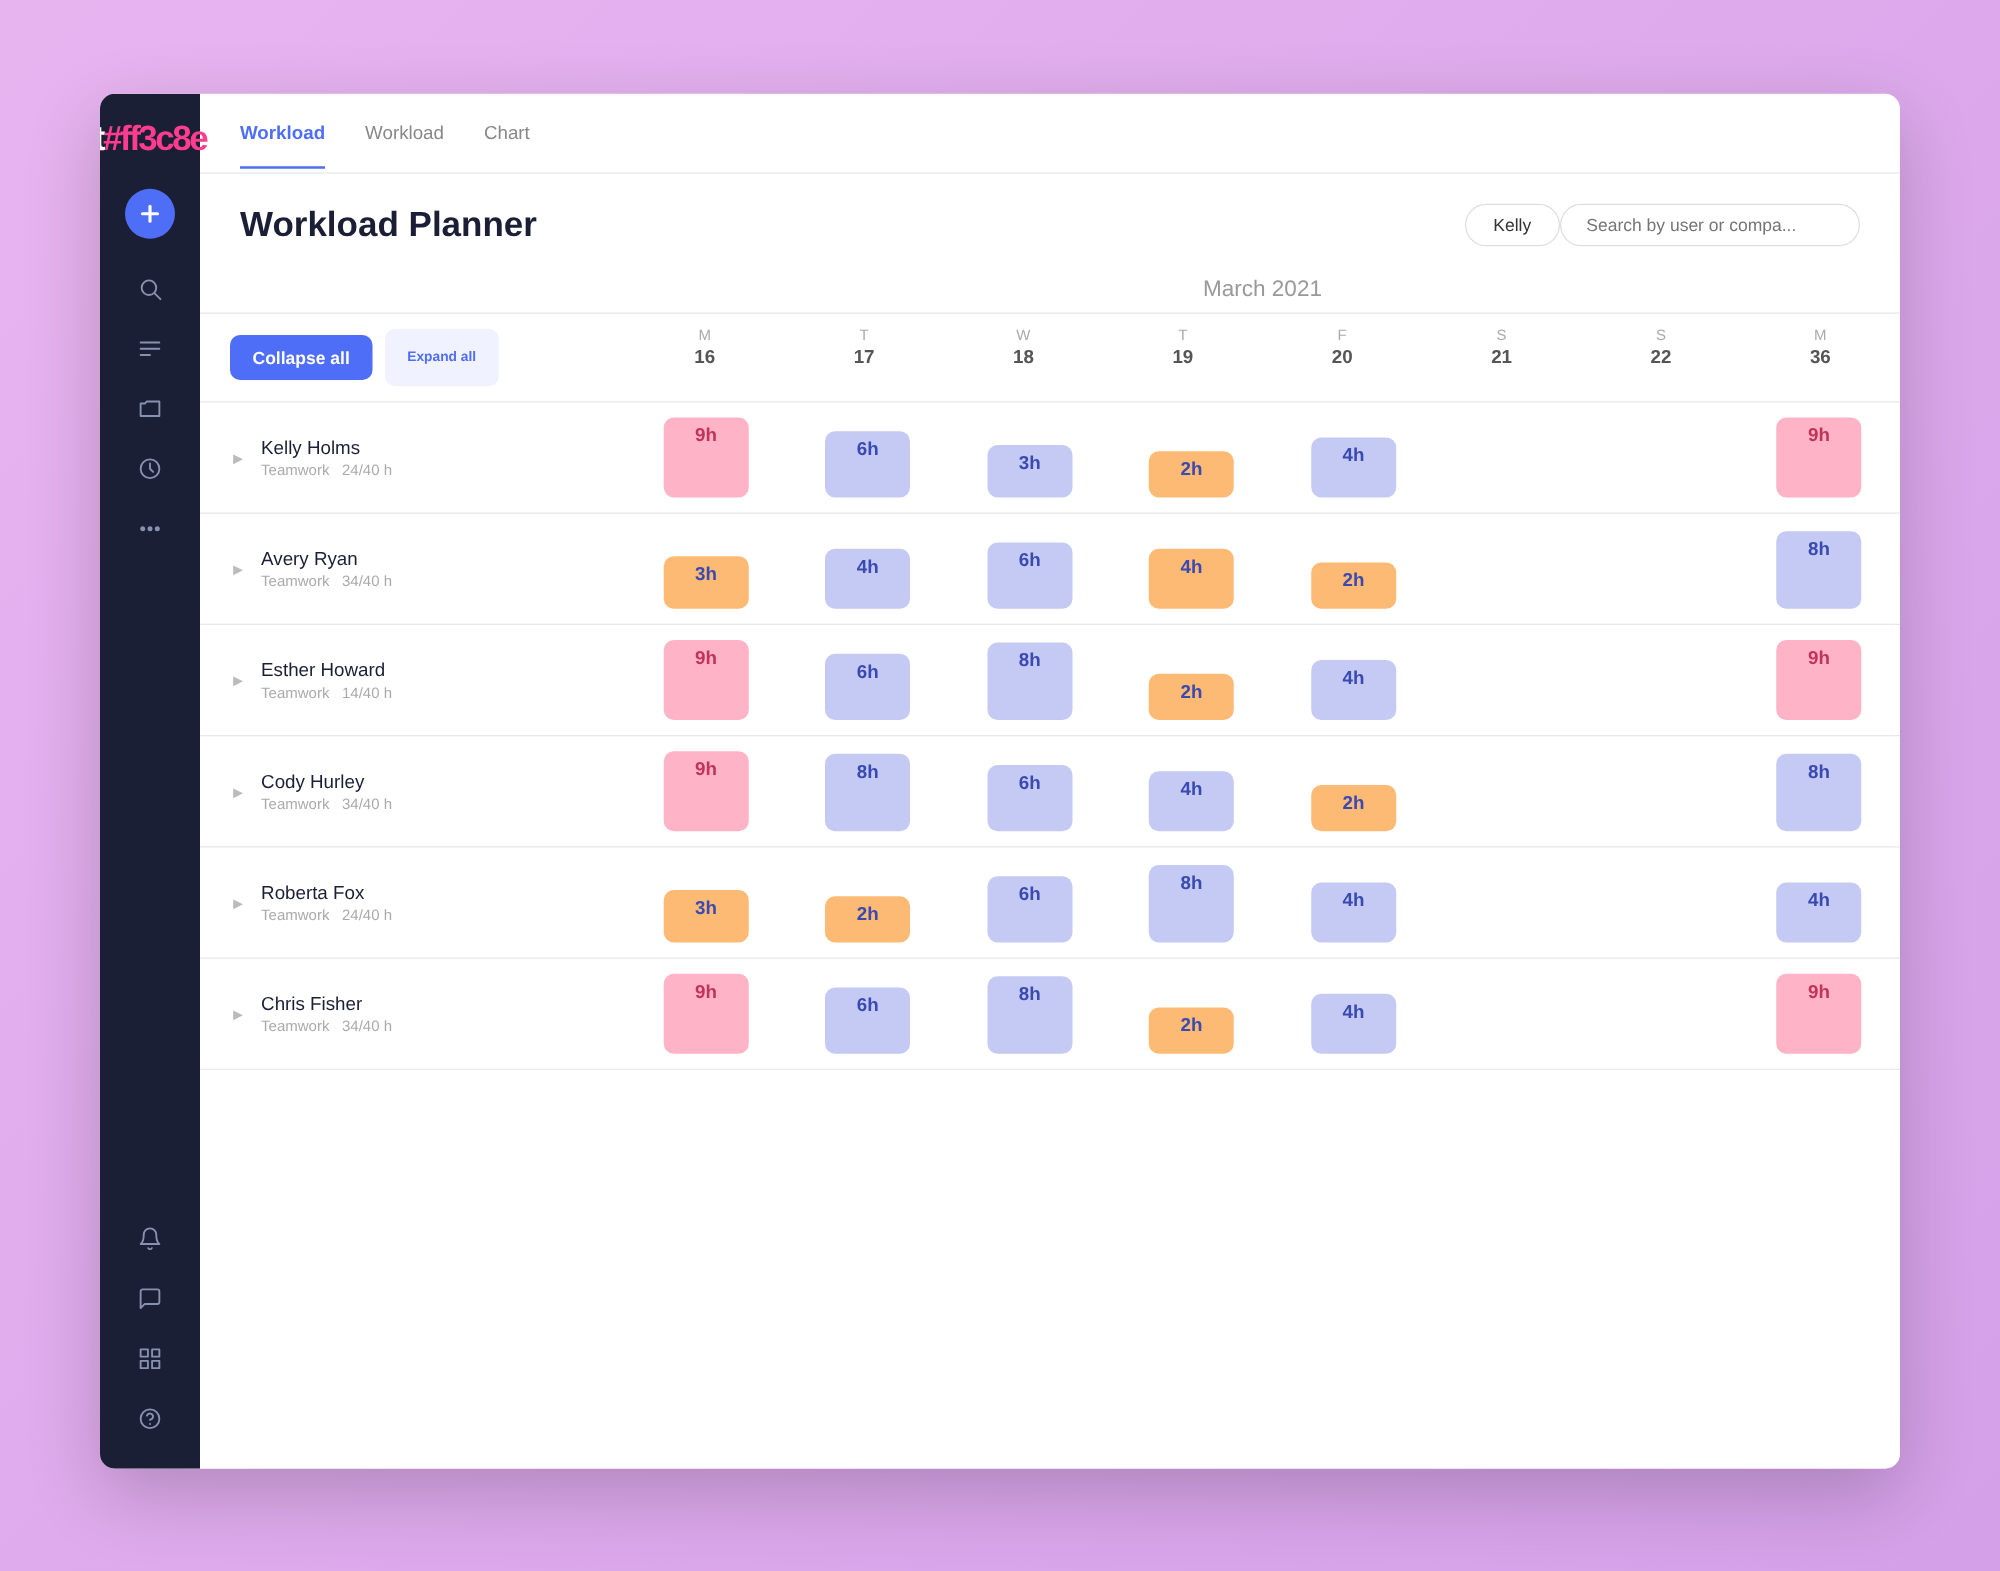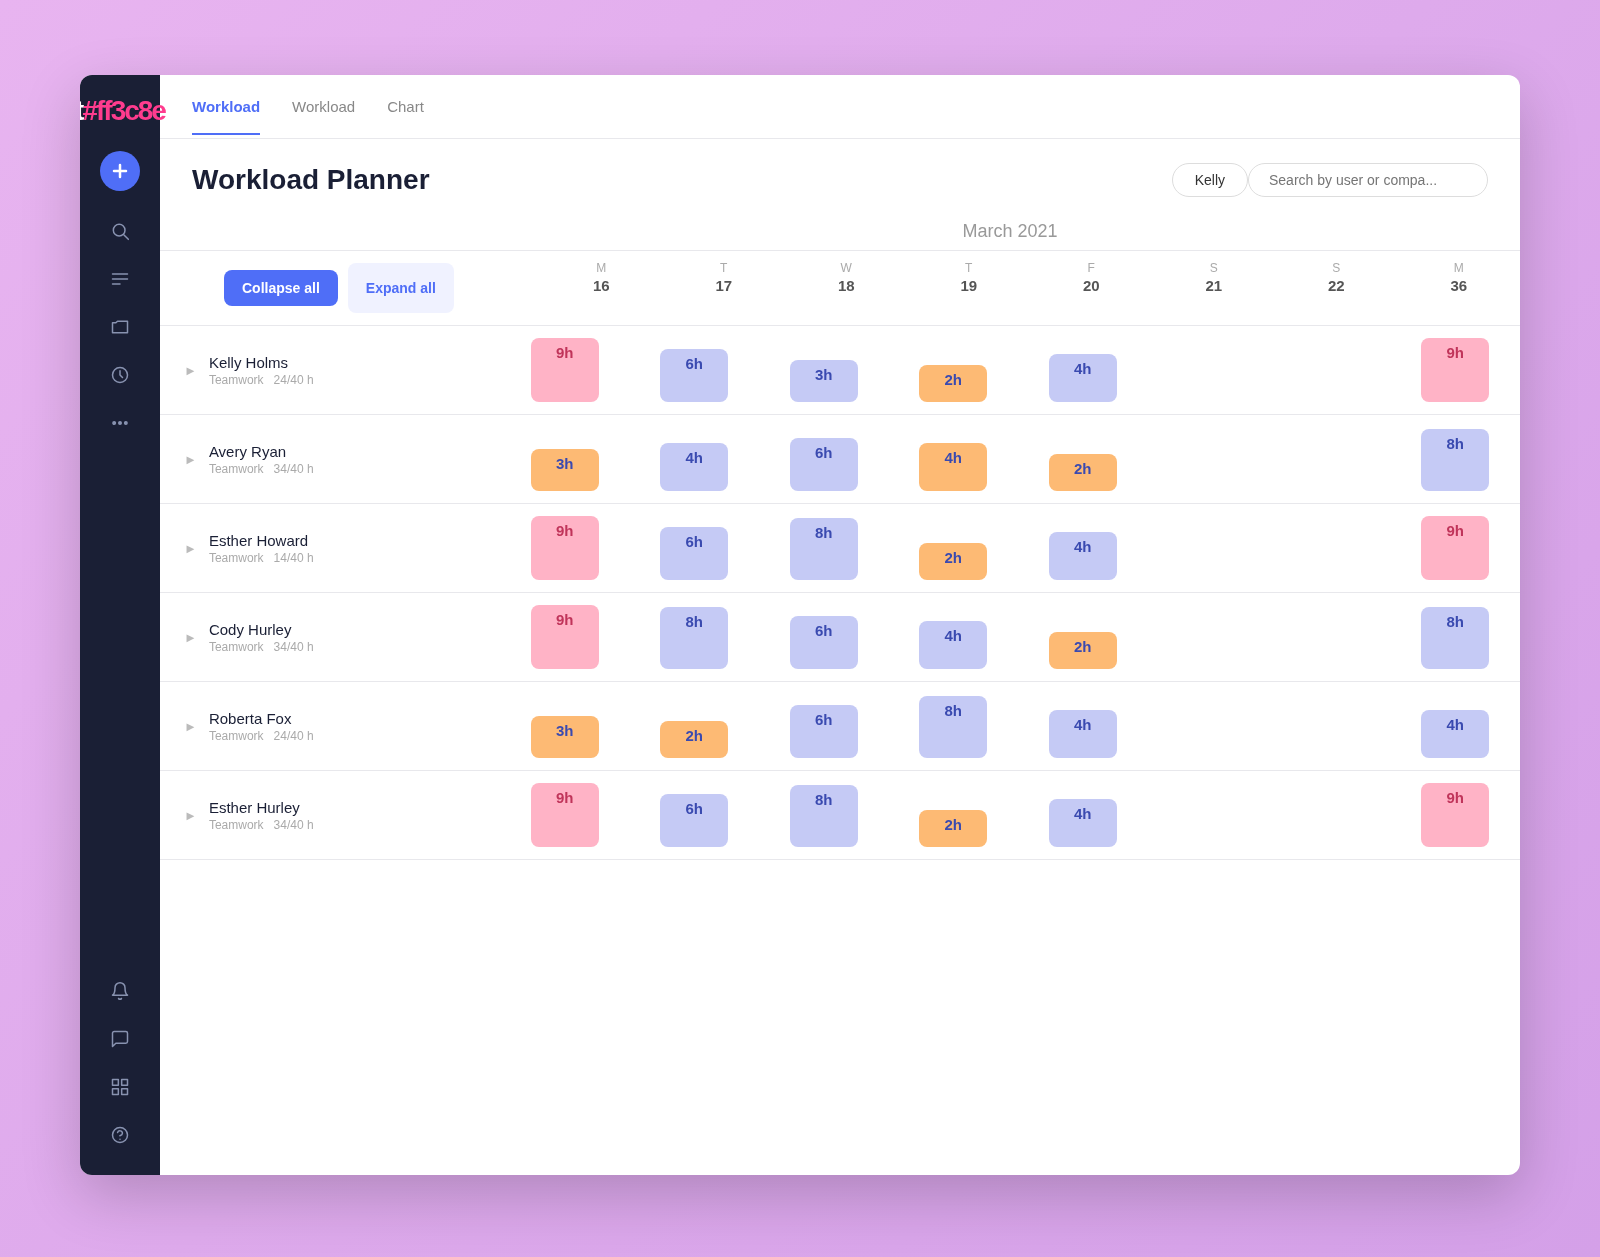--- a/index.html
+++ b/index.html
@@ -153,39 +153,38 @@
       border-bottom: 1px solid #e8e8ec;
       border-top: 1px solid #e8e8ec;
     }
     .grid-left-panel {
       width: 340px;
       flex-shrink: 0;
       padding: 12px 24px;
       display: flex;
       align-items: center;
       gap: 10px;
-      margin-left: 40px;
     }
     .collapse-btn {
       background: #4f6ef7;
       color: #fff;
       border: none;
       border-radius: 8px;
       padding: 10px 18px;
       font-size: 14px;
       font-weight: 600;
       cursor: pointer;
     }
     .expand-btn {
       background: #f0f2ff;
       color: #4f6ef7;
       border: none;
       border-radius: 8px;
       padding: 17px 18px;
-      font-size: 14px;
+      font-size: 11px;
       font-weight: 600;
       cursor: pointer;
     }
     .grid-days {
       display: flex;
       flex: 1;
     }
     .day-col-header {
       flex: 1;
       min-width: 80px;
@@ -572,21 +571,21 @@
                   <div class="empty-cell"></div>
                   <div class="day-cell">
                     <div class="hour-block blue" style="height: 48px;">4h</div>
                   </div>
                 </div>
               </div>
               <div class="user-row">
                 <div class="user-info">
       <span class="expand-arrow">►</span>
       <div>
-        <div class="user-name">Esther Hurley</div>
+        <div class="user-name">Chris Fisher</div>
         <div class="user-sub">Teamwork &nbsp; 34/40 h</div>
       </div>
     </div>
                 <div class="user-cells">
                   <div class="day-cell">
                     <div class="hour-block pink" style="height: 64px;">9h</div>
                   </div>
                   <div class="day-cell">
                     <div class="hour-block blue" style="height: 53px;">6h</div>
                   </div>

